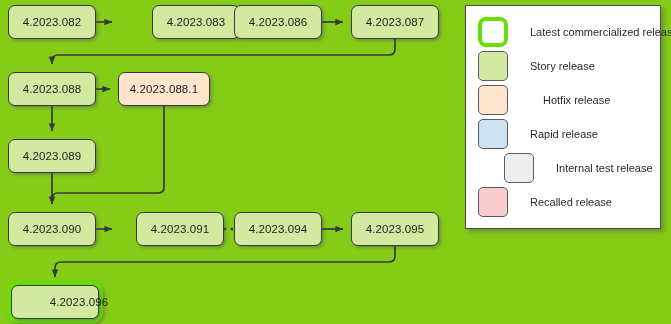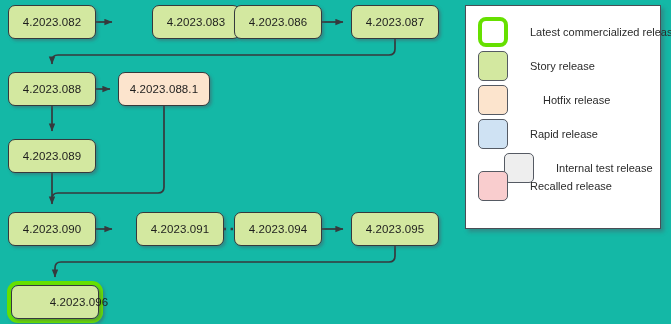--- a/index.html
+++ b/index.html
@@ -7,21 +7,21 @@
     padding: 0;
     background: #ffffff;
   }
   body {
     font-family: "Liberation Sans", sans-serif;
   }
   #canvas {
     position: relative;
     width: 671px;
     height: 324px;
-    background: #14b8a6;
+    background: #84cc16;
     overflow: hidden;
     text-decoration: underline;
   }
   #edge-layer {
     position: absolute;
     left: 0;
     top: 0;
     width: 671px;
     height: 324px;
     pointer-events: none;
@@ -167,20 +167,20 @@
           <div class="legend-label">Hotfix release</div>
         </div>
         <div class="legend-row" style="top: 112px;">
           <div class="legend-swatch rapid"></div>
           <div class="legend-label">Rapid release</div>
         </div>
         <div class="legend-row" style="top: 146px; padding-left: 26px;">
           <div class="legend-swatch internal"></div>
           <div class="legend-label">Internal test release</div>
         </div>
-        <div class="legend-row" style="top: 164px;">
+        <div class="legend-row" style="top: 180px;">
           <div class="legend-swatch recalled"></div>
           <div class="legend-label">Recalled release</div>
         </div>
       </div>
   </div>
 
 </div>
 
 </body></html>

